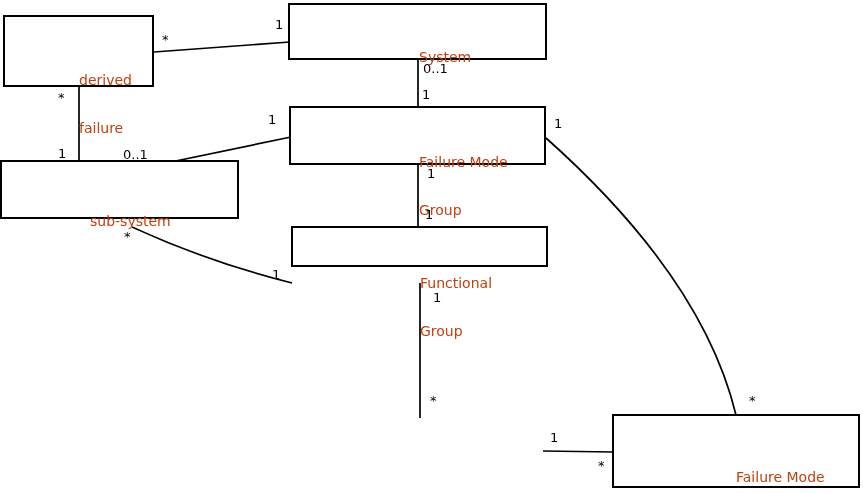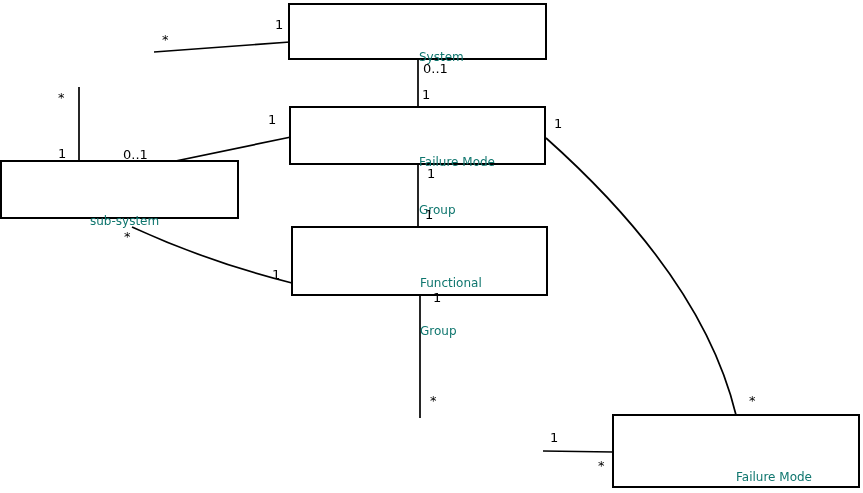--- a/index.html
+++ b/index.html
@@ -8,22 +8,22 @@
     font-family:"DejaVu Sans","Liberation Sans",sans-serif;color:#000;
     overflow:hidden;
   }
   .edges{position:absolute;left:0;top:0;width:863px;height:493px;}
   .edges path{fill:none;stroke:#000000;stroke-width:1.7px;}
   .box{
     position:absolute;background:#ffffff;border:2px solid #000000;
     box-sizing:border-box;
   }
   .box-label{
-    position:absolute;font-size:12px;line-height:16px;white-space:pre;
-    color:#0f766e;
+    position:absolute;font-size:14px;line-height:16px;white-space:pre;
+    color:#c2410c;
   }
   .mult{
     position:absolute;font-size:13px;line-height:13px;white-space:pre;
     color:#000;
   }
 </style>
 </head>
 <body>
 
 <div class="canvas">
@@ -33,41 +33,48 @@
     <path d="M79,87 L79,170"></path>
     <path d="M418,60 L418,108"></path>
     <path d="M291,137 L137,169"></path>
     <path d="M418,164 L418,228"></path>
     <path d="M420,283 L420,418"></path>
     <path d="M543,451 L613,452"></path>
     <path d="M546,138 Q703,278 736,415"></path>
     <path d="M132,227 C180,249 240,270 292,283"></path>
   </svg>
 
+  <div class="box" style="left:3px;top:15px;width:151px;height:72px">
+    <div class="box-label" style="left:74px;top:23px">
+      <div>derived</div>
+      <div>failure</div>
+      <div>mode</div>
+    </div>
+  </div>
 
   <div class="box" style="left:288px;top:3px;width:259px;height:57px">
     <div class="box-label" style="left:129px;top:12px">
       <div>System</div>
     </div>
   </div>
 
   <div class="box" style="left:289px;top:106px;width:257px;height:59px">
     <div class="box-label" style="left:128px;top:14px">
       <div>Failure Mode</div>
       <div>Group</div>
     </div>
   </div>
 
   <div class="box" style="left:0px;top:160px;width:239px;height:59px">
     <div class="box-label" style="left:88px;top:19px">
       <div>sub-system</div>
     </div>
   </div>
 
-  <div class="box" style="left:291px;top:226px;width:257px;height:70px">
+  <div class="box" style="left:291px;top:226px;width:257px;height:41px">
     <div class="box-label" style="left:127px;top:15px">
       <div>Functional</div>
       <div>Group</div>
     </div>
   </div>
 
 
   <div class="box" style="left:612px;top:414px;width:248px;height:74px">
     <div class="box-label" style="left:122px;top:21px">
       <div>Failure Mode</div>

